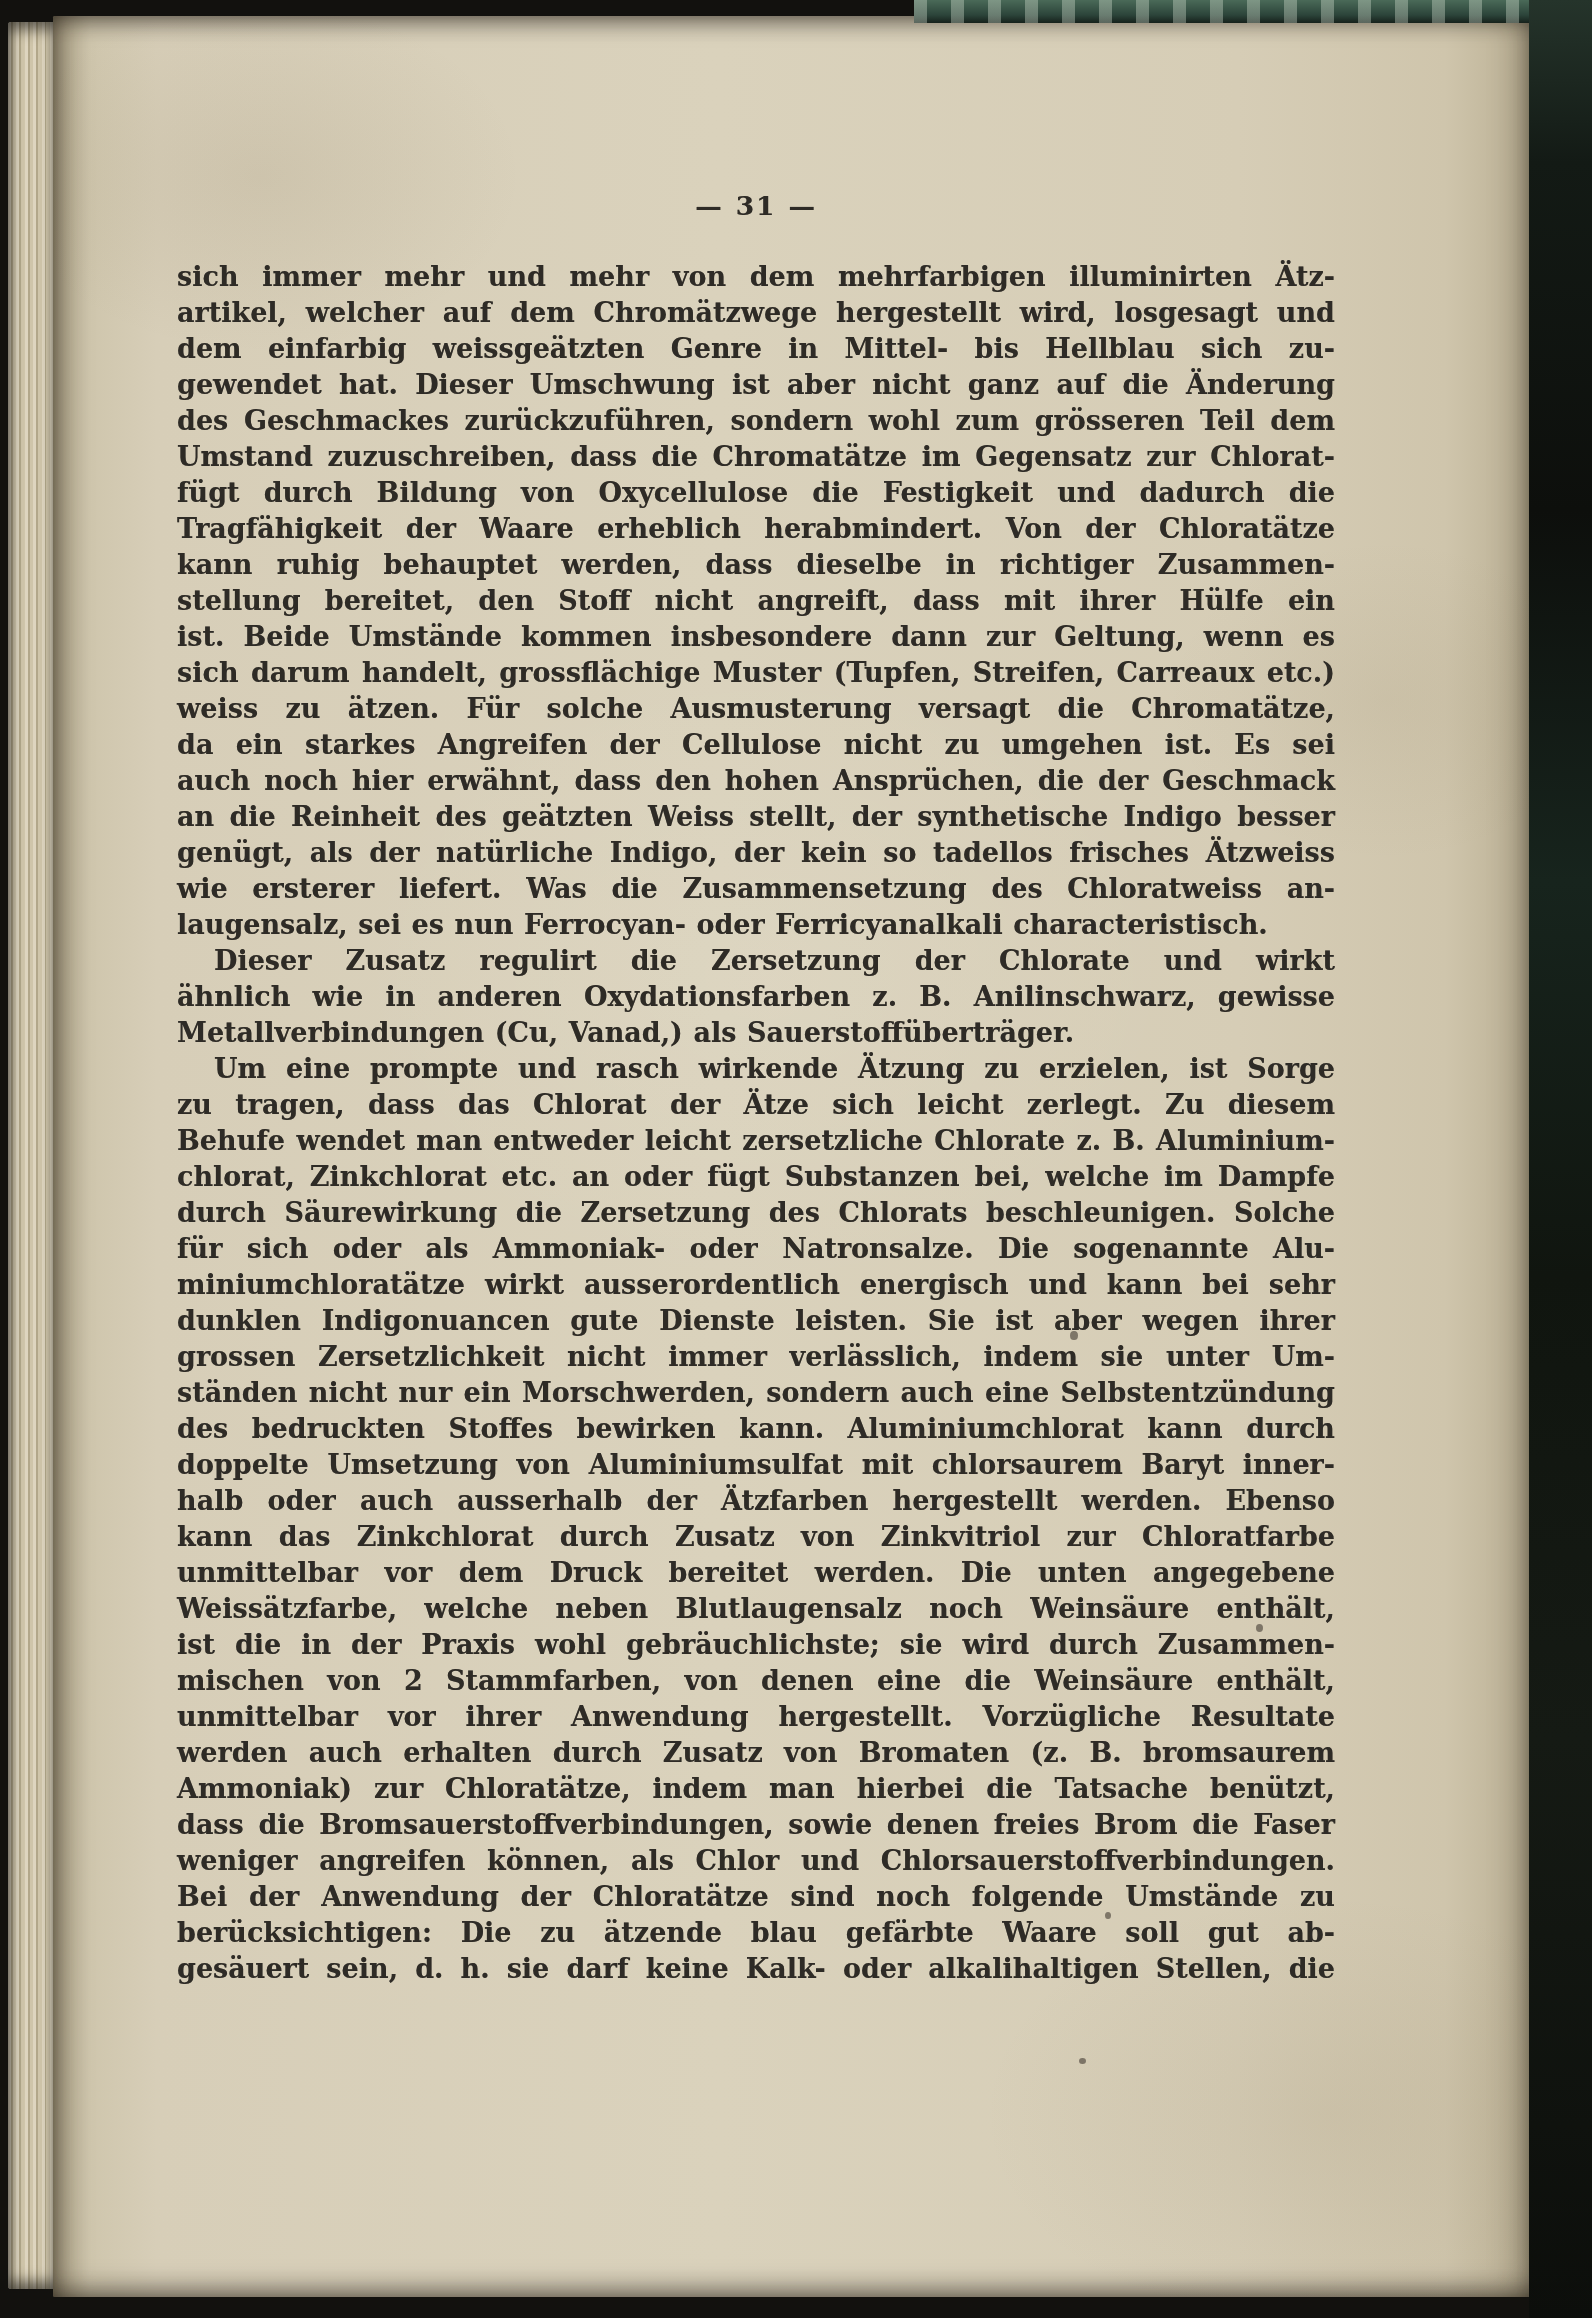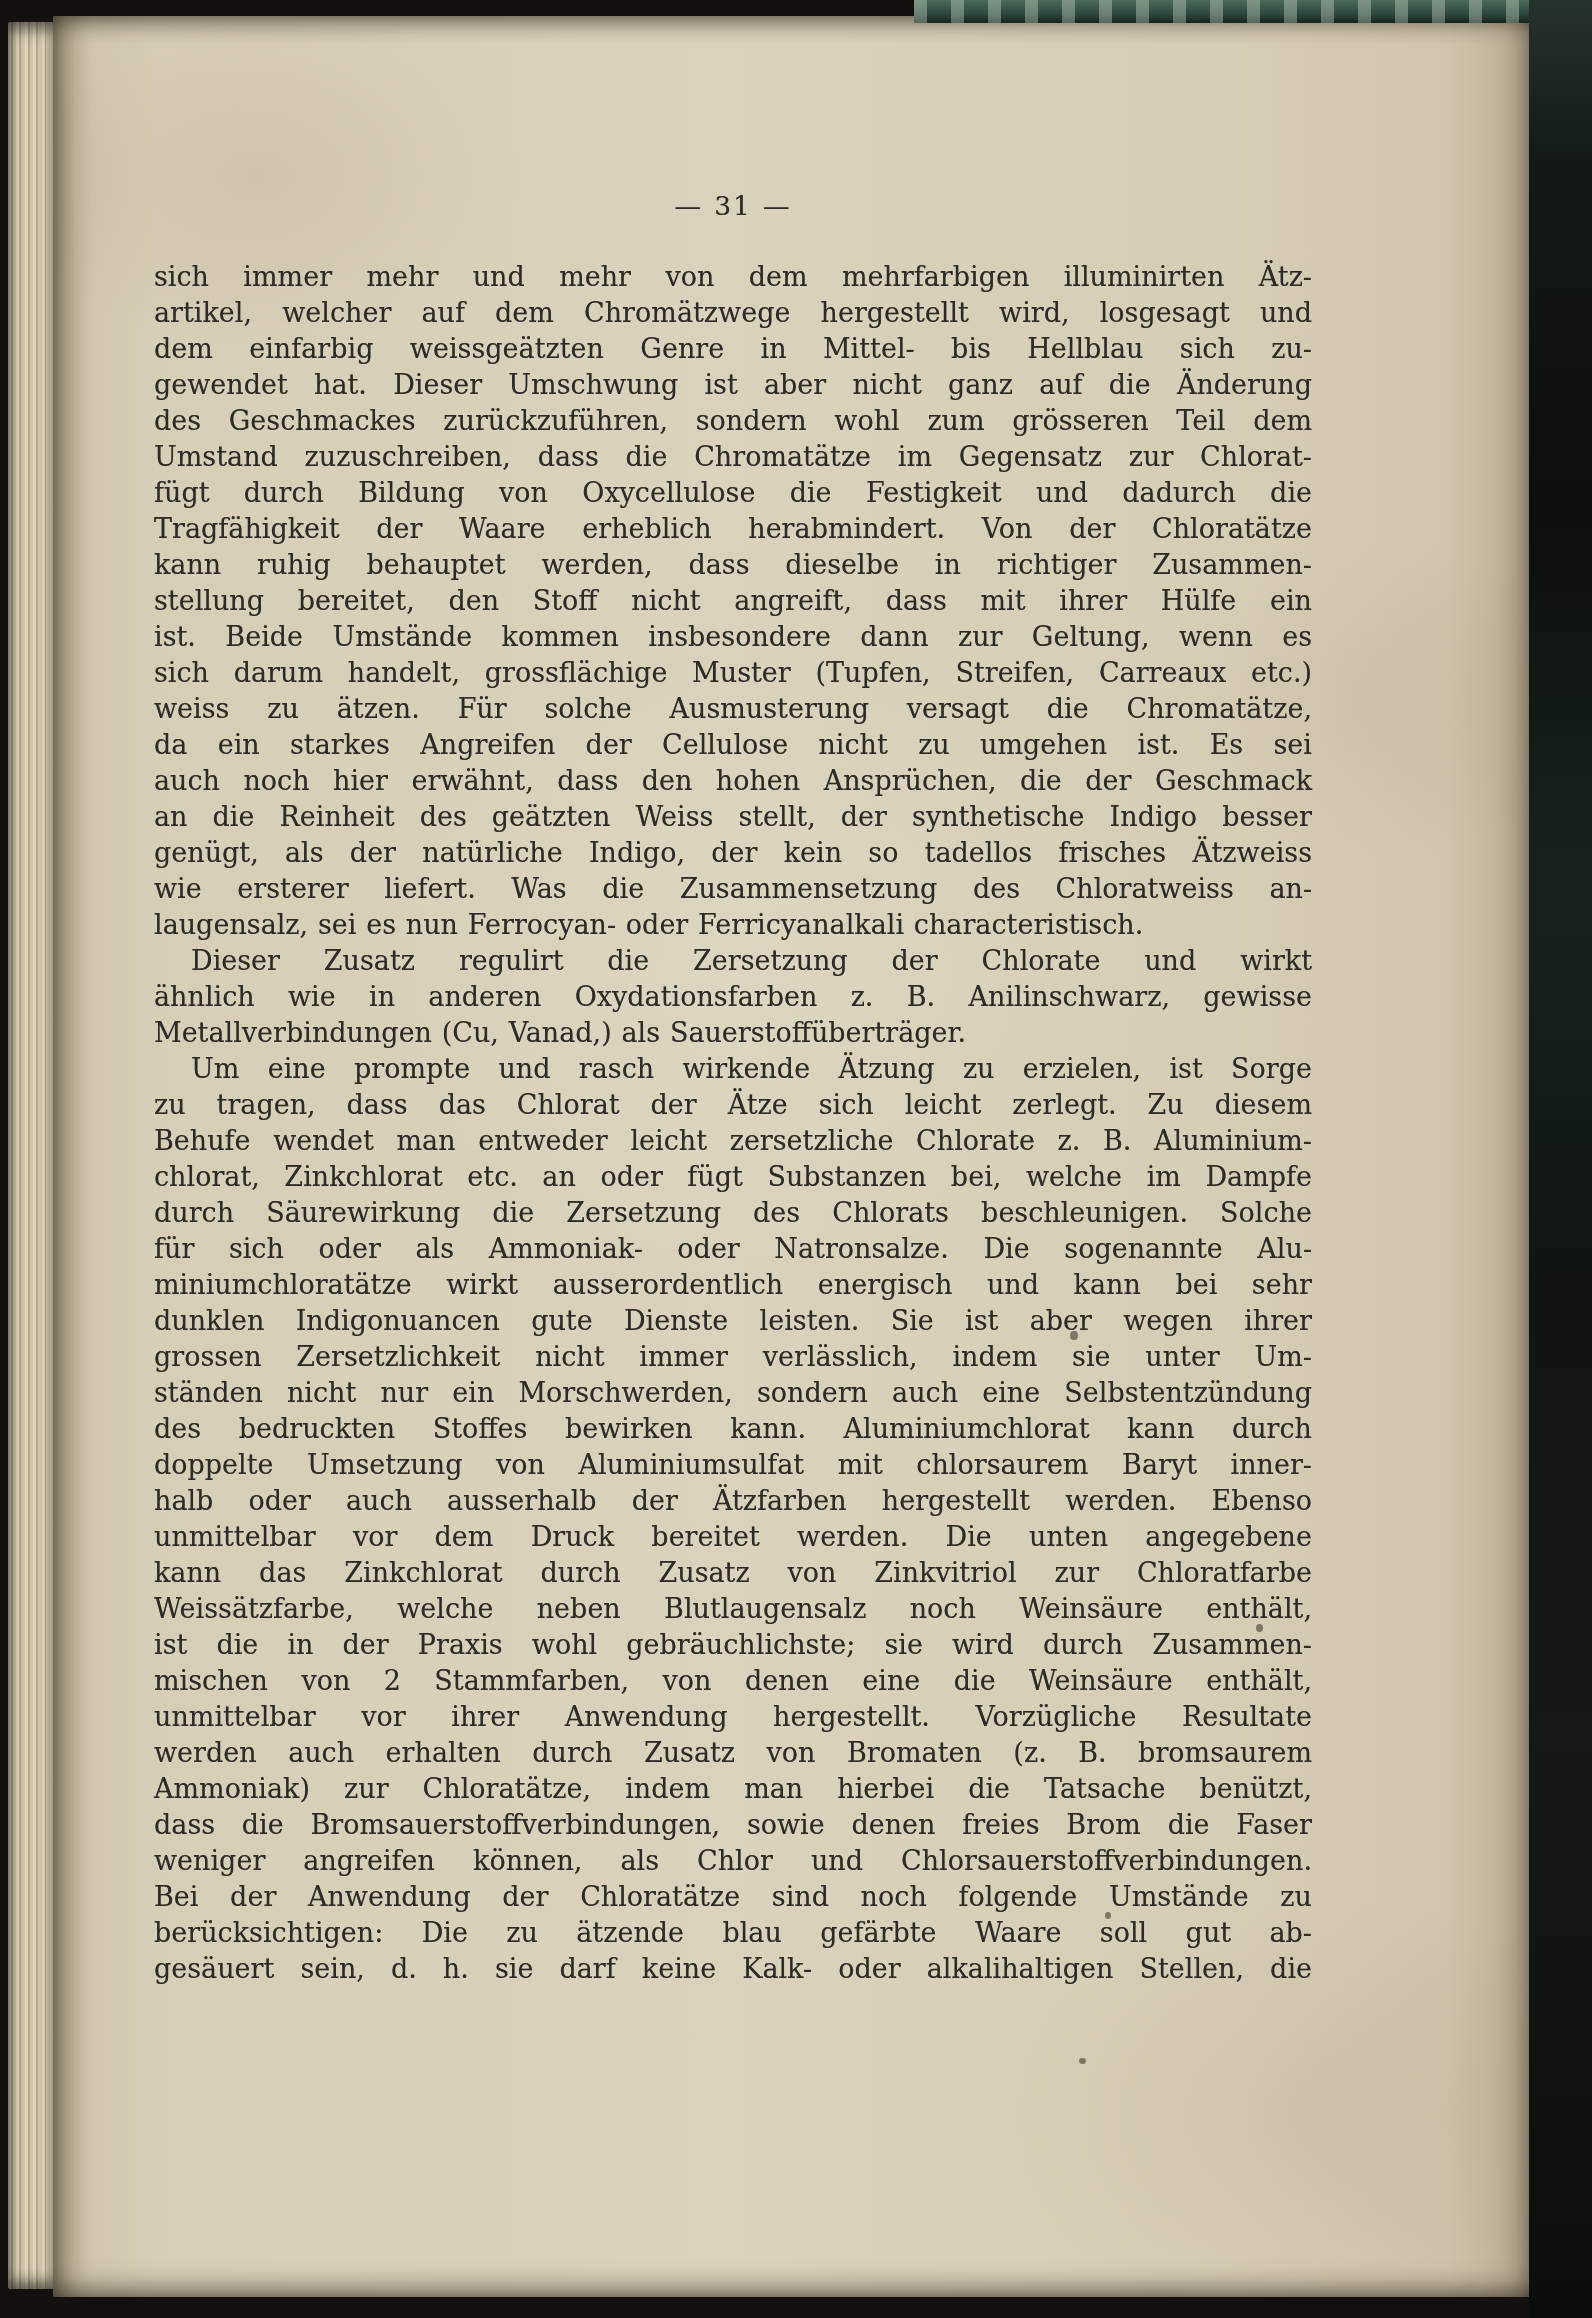--- a/index.html
+++ b/index.html
@@ -66,27 +66,28 @@
     pointer-events: none;
     background:
       radial-gradient(ellipse 373px 253px at 14% 7%,  rgba(115,98,66,0.10), transparent 70%),
       radial-gradient(ellipse 493px 313px at 86% 92%, rgba(115,98,66,0.09), transparent 70%),
       radial-gradient(ellipse 313px 229px at 90% 30%, rgba(115,98,66,0.07), transparent 70%),
       radial-gradient(ellipse 590px 457px at 48% 42%, rgba(255,255,248,0.08), transparent 72%);
   }
 
   .text-block {
     position: absolute;
-    left: 101px; top: 172px;
+    left: 124px; top: 172px;
     width: 1158px;
     color: #2e2b26;
     font-size: 27px;
     line-height: 36px;
     word-spacing: 1.2px;
     text-shadow: 0 0 0.6px rgba(42,37,30,0.45);
+    font-weight: bold;
   }
 
   .page-number {
     text-align: center;
     font-size: 26.5px;
     letter-spacing: 1.8px;
     margin-bottom: 35px;
   }
 
   .line {
@@ -147,22 +148,22 @@
       <div class="line">chlorat, Zinkchlorat etc. an oder fügt Substanzen bei, welche im Dampfe</div>
       <div class="line">durch Säurewirkung die Zersetzung des Chlorats beschleunigen. Solche</div>
       <div class="line">für sich oder als Ammoniak- oder Natronsalze. Die sogenannte Alu-</div>
       <div class="line">miniumchloratätze wirkt ausserordentlich energisch und kann bei sehr</div>
       <div class="line">dunklen Indigonuancen gute Dienste leisten. Sie ist aber wegen ihrer</div>
       <div class="line">grossen Zersetzlichkeit nicht immer verlässlich, indem sie unter Um-</div>
       <div class="line">ständen nicht nur ein Morschwerden, sondern auch eine Selbstentzündung</div>
       <div class="line">des bedruckten Stoffes bewirken kann. Aluminiumchlorat kann durch</div>
       <div class="line">doppelte Umsetzung von Aluminiumsulfat mit chlorsaurem Baryt inner-</div>
       <div class="line">halb oder auch ausserhalb der Ätzfarben hergestellt werden. Ebenso</div>
+      <div class="line">kann das Zinkchlorat durch Zusatz von Zinkvitriol zur Chloratfarbe</div>
       <div class="line">unmittelbar vor dem Druck bereitet werden. Die unten angegebene</div>
-      <div class="line">kann das Zinkchlorat durch Zusatz von Zinkvitriol zur Chloratfarbe</div>
       <div class="line">Weissätzfarbe, welche neben Blutlaugensalz noch Weinsäure enthält,</div>
       <div class="line">ist die in der Praxis wohl gebräuchlichste; sie wird durch Zusammen-</div>
       <div class="line">mischen von 2 Stammfarben, von denen eine die Weinsäure enthält,</div>
       <div class="line">unmittelbar vor ihrer Anwendung hergestellt. Vorzügliche Resultate</div>
       <div class="line">werden auch erhalten durch Zusatz von Bromaten (z. B. bromsaurem</div>
       <div class="line">Ammoniak) zur Chloratätze, indem man hierbei die Tatsache benützt,</div>
       <div class="line">dass die Bromsauerstoffverbindungen, sowie denen freies Brom die Faser</div>
       <div class="line">weniger angreifen können, als Chlor und Chlorsauerstoffverbindungen.</div>
       <div class="line">Bei der Anwendung der Chloratätze sind noch folgende Umstände zu</div>
       <div class="line">berücksichtigen: Die zu ätzende blau gefärbte Waare soll gut ab-</div>

